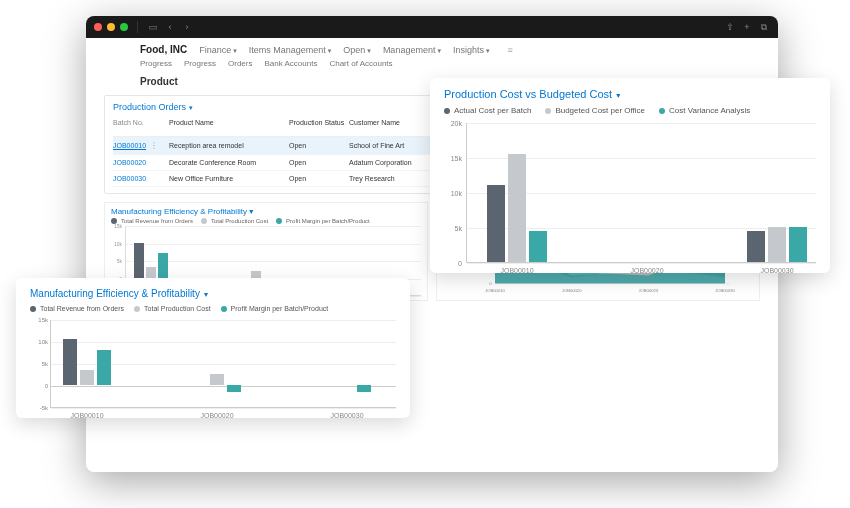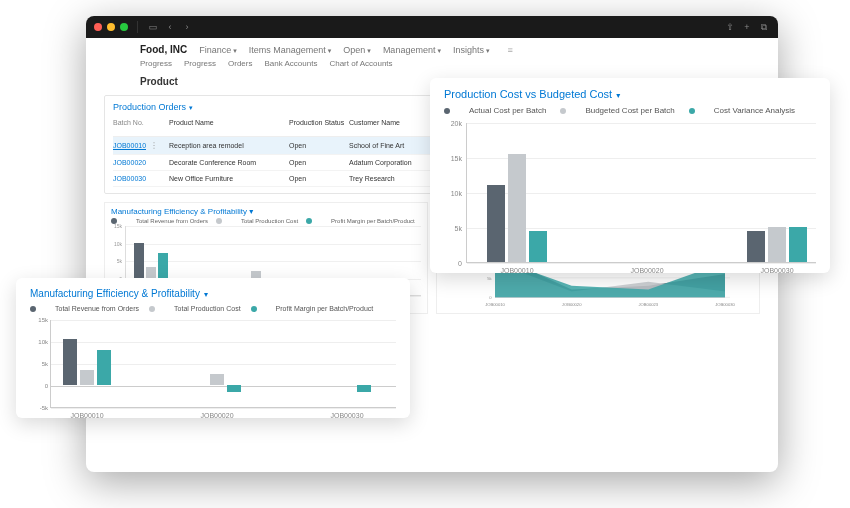--- a/index.html
+++ b/index.html
@@ -39,21 +39,21 @@
 .th { font-weight: 400; }
 .row-sel { background: #e8f3fb; }
 .row-sel .cell-batch a { border-bottom: 1px solid #0078d4; }
 .dots { color: #999; margin-left: 4px; font-size: 8px; letter-spacing: -1px; }
 
 
 .backcharts { display: flex; padding: 4px 18px; gap: 8px; }
 .bc-panel { flex: 1; border: 1px solid #eee; padding: 4px 6px; font-size: 7px; }
 .bc-title { color: #0078d4; font-size: 8px; margin-bottom: 2px; }
 .bc-legend { display: flex; gap: 8px; color: #666; font-size: 6px; margin-bottom: 2px; flex-wrap: wrap; }
-.lg { display: flex; align-items: center; gap: 19px; }
+.lg { display: flex; align-items: center; gap: 4px; }
 .lg .sw { width: 6px; height: 6px; border-radius: 50%; }
 .sw-dark { background: #5a6570; } .sw-light { background: #c5c9cd; } .sw-teal { background: #3ba8a8; }
 
 .bc-chart { height: 70px; position: relative; border-left: 1px solid #ddd; border-bottom: 1px solid #ddd; margin-left: 14px; }
 .bc-yaxis { position: absolute; left: -14px; top: 0; bottom: 0; width: 12px; font-size: 5px; color: #999; }
 .bc-yaxis span { position: absolute; right: 2px; transform: translateY(-50%); }
 .bc-group { position: absolute; bottom: 0; display: flex; gap: 2px; align-items: flex-end; }
 .bc-bar { width: 10px; }
 .bc-xlab { position: absolute; font-size: 5px; color: #888; top: 100%; margin-top: 3px; transform: translateX(-50%); }
 .bc-grid { position: absolute; left: 0; right: 0; height: 1px; background: #f0f0f0; }
@@ -259,21 +259,21 @@
   <div class="fc-title">
     <span>Production Cost vs Budgeted Cost</span><span class="caret">▾</span>
   </div>
   <div class="fc-legend">
     <span class="lg">
         <span class="sw sw-dark"></span>
         <span>Actual Cost per Batch</span>
       </span>
     <span class="lg">
         <span class="sw sw-light"></span>
-        <span>Budgeted Cost per Batch</span>
+        <span>Budgeted Cost per Office</span>
       </span>
     <span class="lg">
         <span class="sw sw-teal"></span>
         <span>Cost Variance Analysis</span>
       </span>
   </div>
   <div class="fc-chart" id="fc-right-chart" style="height: 140px;">
       <div class="fc-grid" style="top: 140px;"></div>
       <div class="fc-grid" style="top: 105px;"></div>
       <div class="fc-grid" style="top: 70px;"></div>

